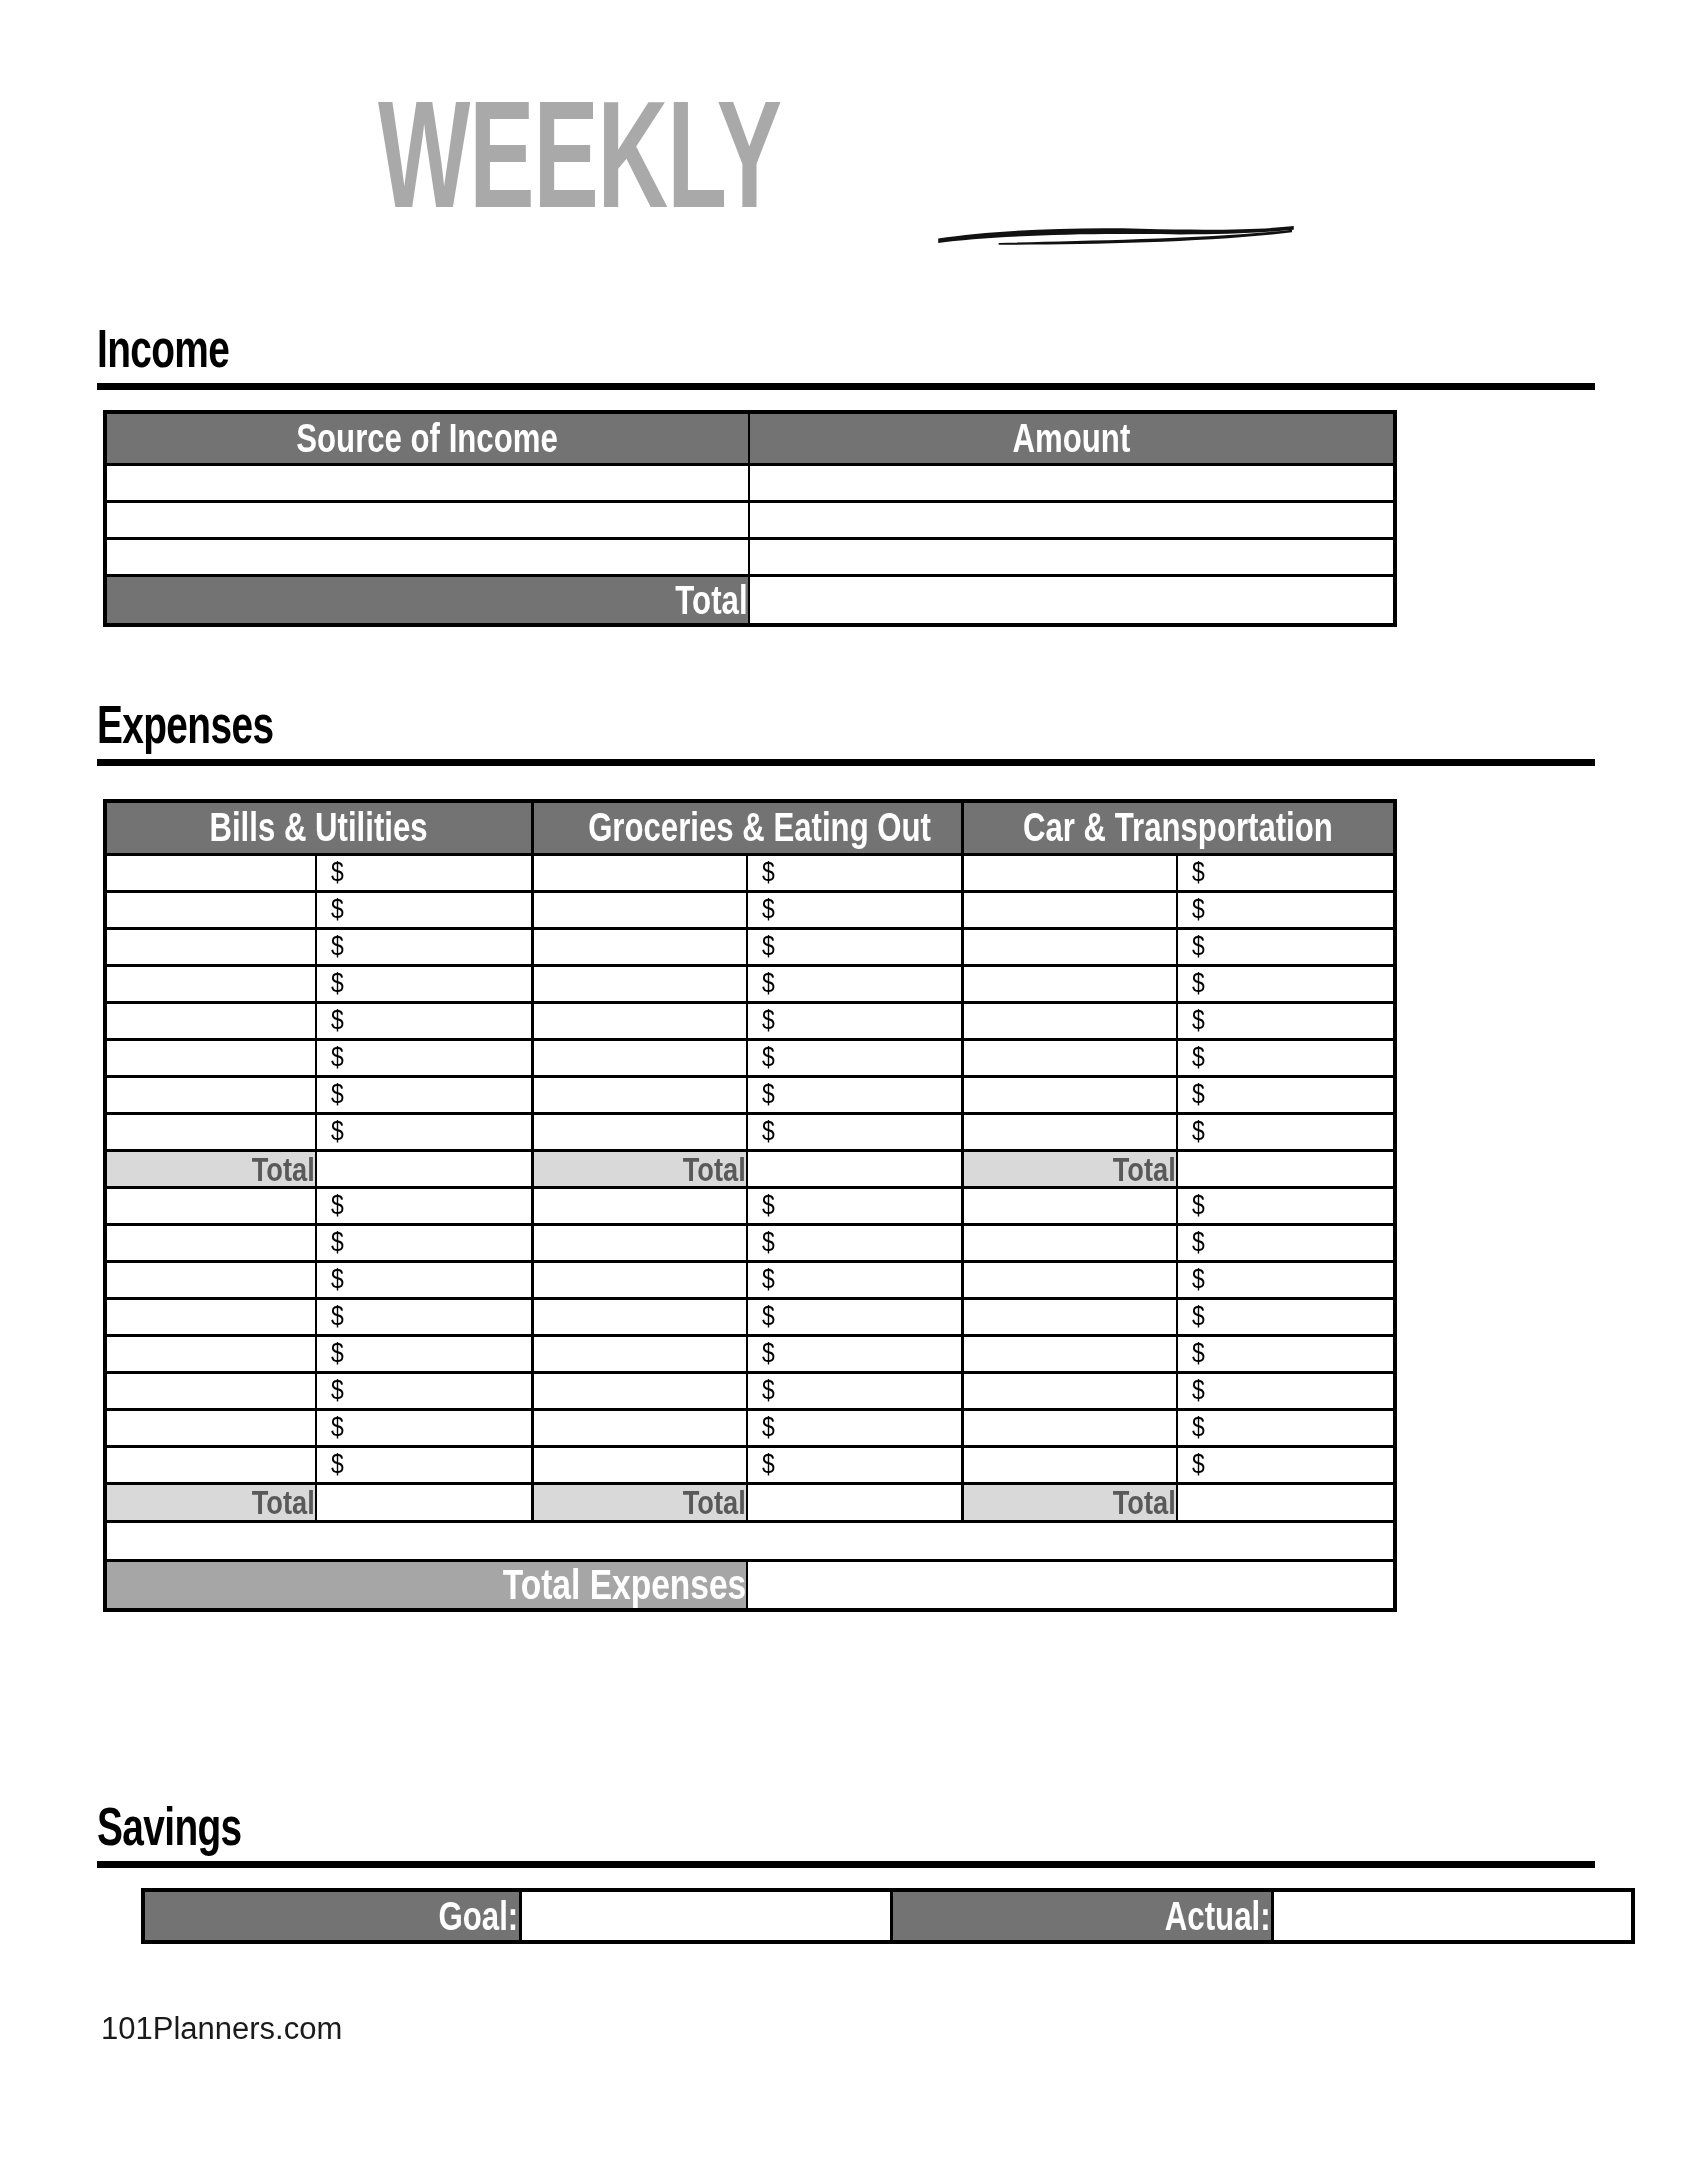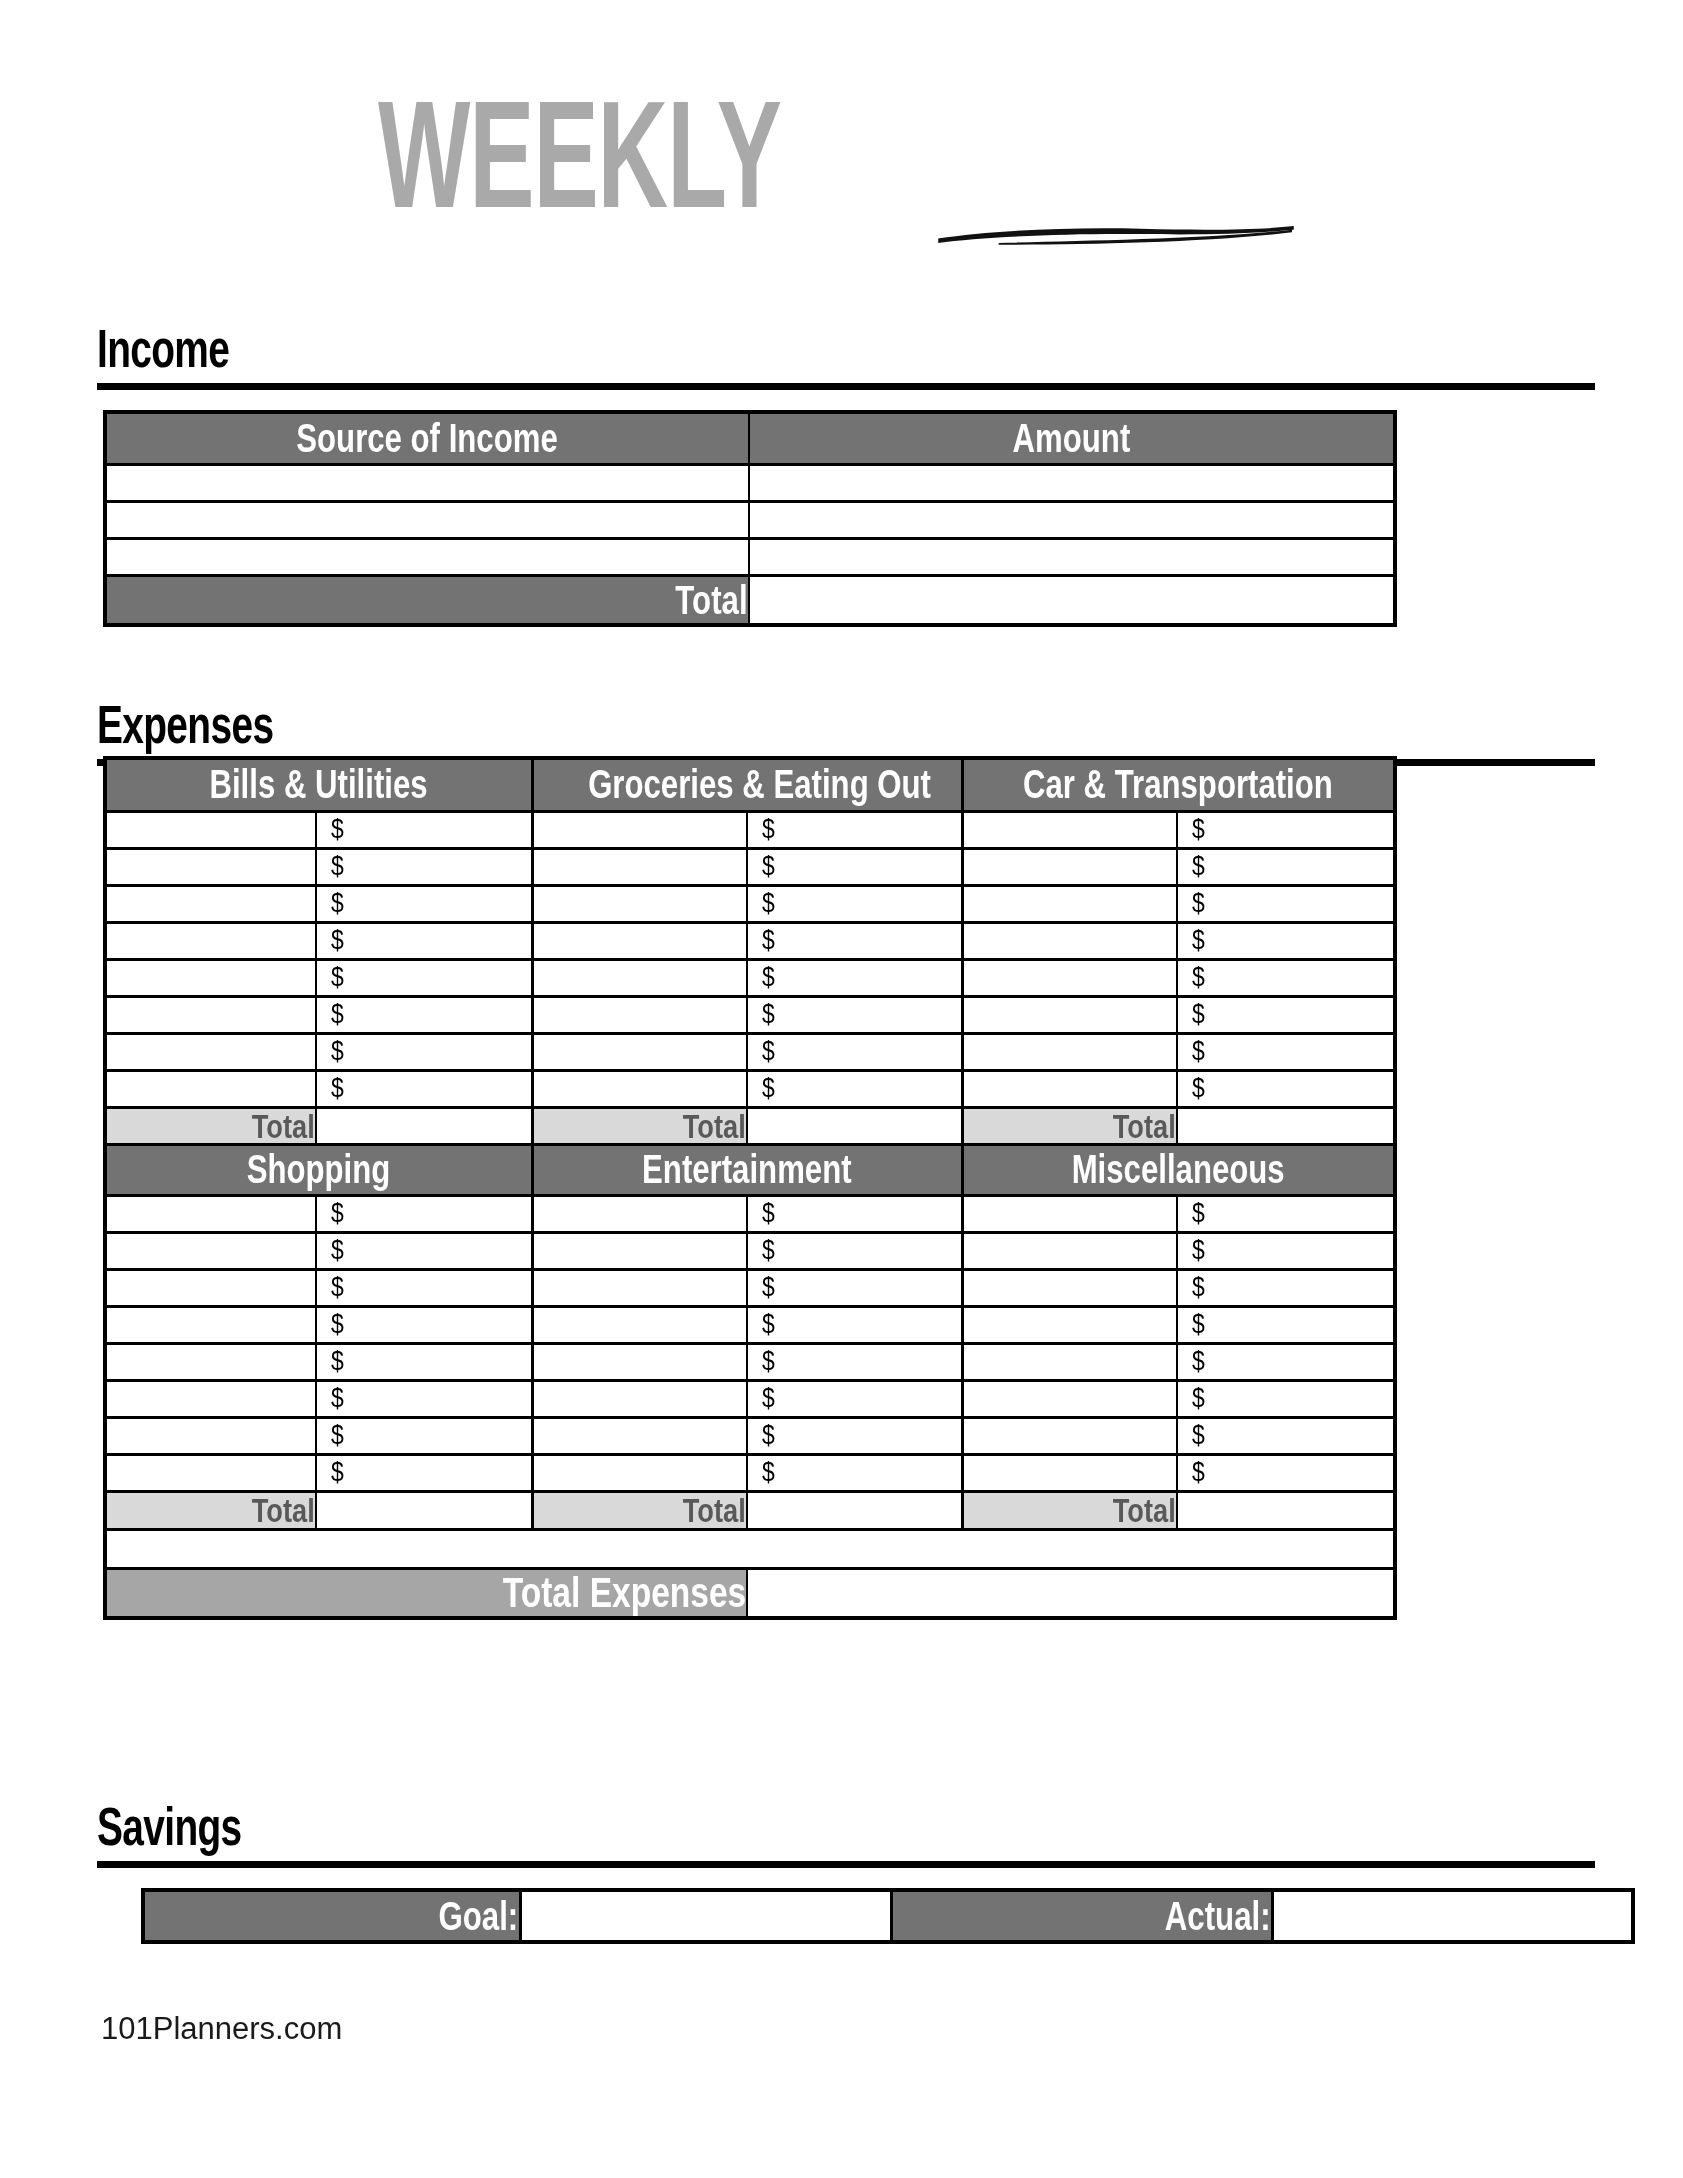--- a/index.html
+++ b/index.html
@@ -45,21 +45,21 @@
           transform-origin:left center;}
   td.amt{text-align:left;padding-left:14.4px;}
 
   
   #income-table{left:103px;top:410px;width:1290px;}
   #income-table tr.h-hdr{height:52px;}
   #income-table tr.h-row{height:37px;}
   #income-table tr.h-tot{height:50px;}
 
   
-  #expenses-table{left:103px;top:756px;width:1290px;}
+  #expenses-table{left:103px;top:799px;width:1290px;}
   #expenses-table tr.h-hdr1{height:53px;}
   #expenses-table tr.h-row{height:37px;}
   #expenses-table tr.h-tot1{height:36px;}
   #expenses-table tr.h-hdr2{height:51px;}
   #expenses-table tr.h-tot2{height:38px;}
   #expenses-table tr.h-gap{height:39px;}
   #expenses-table tr.h-grand{height:50px;}
 
   
   #savings-table{left:100px;top:1888px;width:1490px;border:4.5px solid #000;margin-left:41px;}
@@ -205,25 +205,20 @@
       </tbody>
     <tbody>
       <tr class="h-tot1">
         <td class="band-light total-cell"><span class="total-gray">Total</span></td>
         <td></td>
         <td class="band-light total-cell gb"><span class="total-gray">Total</span></td>
         <td></td>
         <td class="band-light total-cell gb"><span class="total-gray">Total</span></td>
         <td></td>
       </tr>
-      <tr class="h-hdr2">
-        <th class="band" colspan="2"><span class="hdr-txt">Shopping</span></th>
-        <th class="band gb" colspan="2"><span class="hdr-txt">Entertainment</span></th>
-        <th class="band gb" colspan="2"><span class="hdr-txt">Miscellaneous</span></th>
-      </tr>
     </tbody>
     <tbody>
         <tr class="h-row">
           <td></td>
           <td class="amt"><span class="dollar">$</span></td>
           <td class="gb"></td>
           <td class="amt"><span class="dollar">$</span></td>
           <td class="gb"></td>
           <td class="amt"><span class="dollar">$</span></td>
         </tr>

